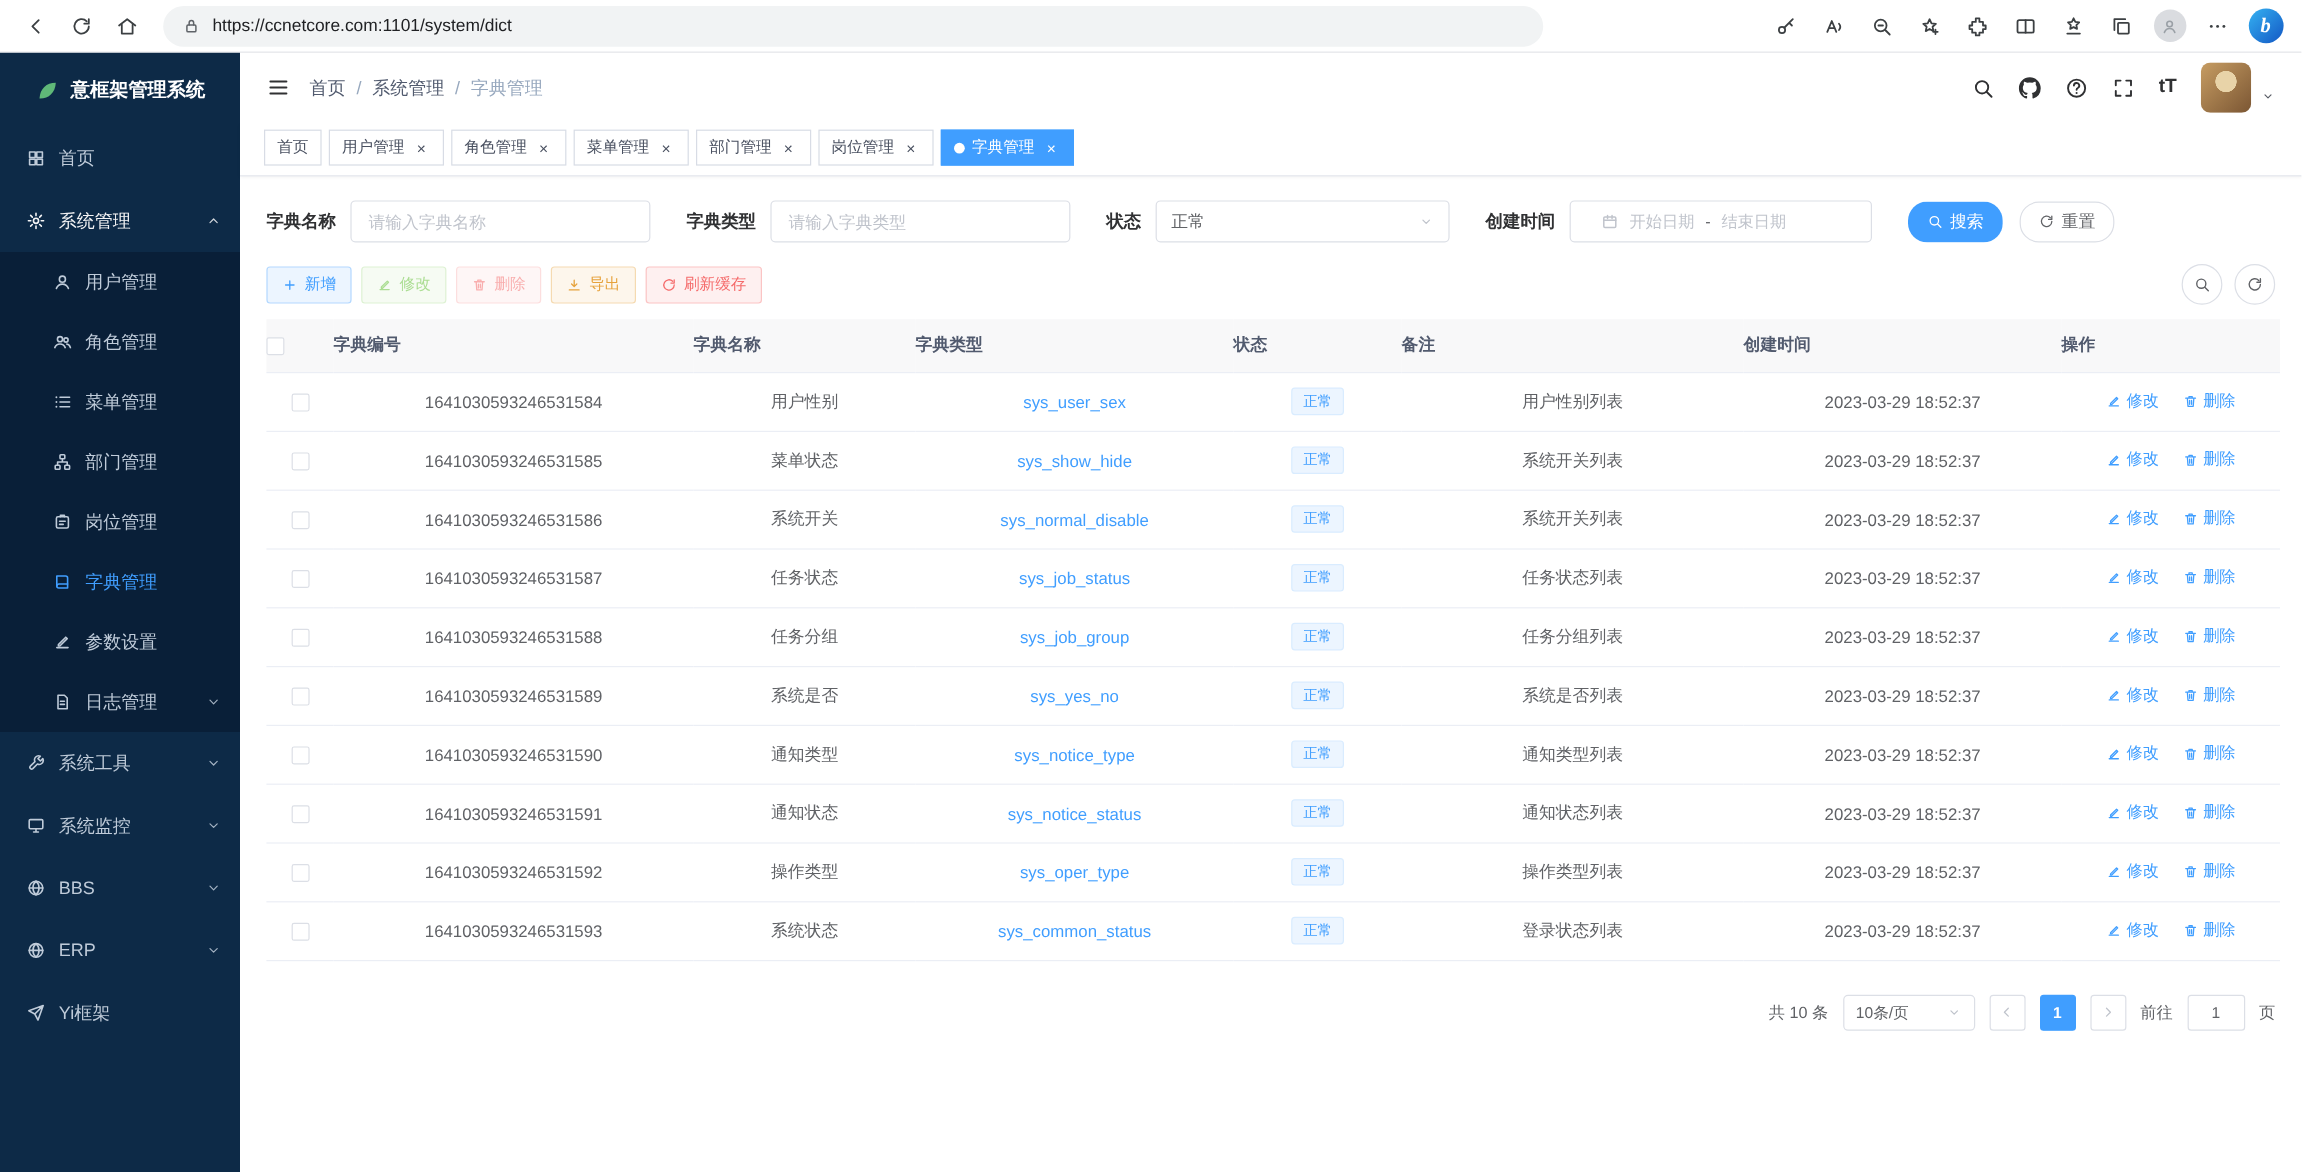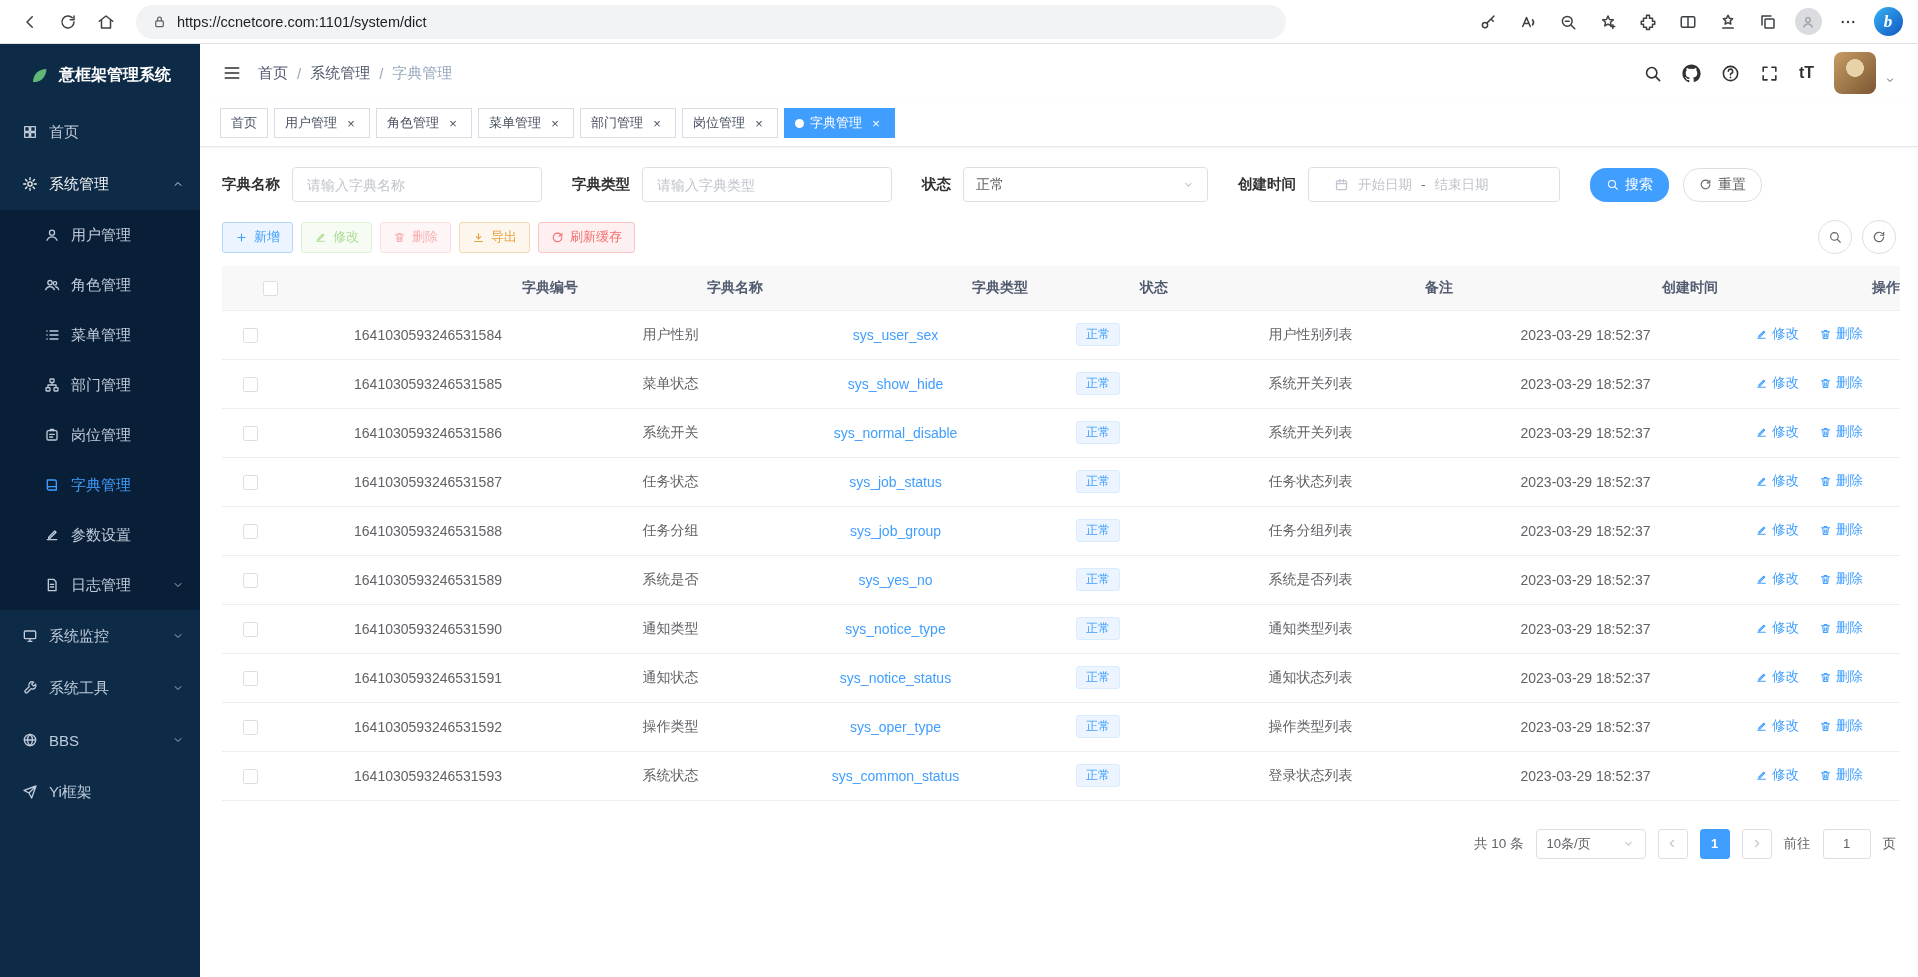--- a/index.html
+++ b/index.html
@@ -78,21 +78,21 @@
   .plain-primary{background:#ecf5ff;border-color:#b3d8ff;color:#409eff}
   .plain-success{background:#f0f9eb;border-color:#c2e7b0;color:#67c23a}
   .plain-danger{background:#fef0f0;border-color:#fbc4c4;color:#f56c6c}
   .plain-warning{background:#fdf6ec;border-color:#f5dab1;color:#e6a23c}
   .btn.disabled{opacity:.55;cursor:not-allowed}
   .toolbar-right{margin-left:auto;display:flex;gap:10px}
   .circle-btn{width:34px;height:34px;border-radius:50%;border:1px solid #dcdfe6;background:#fff;color:#606266;display:flex;align-items:center;justify-content:center;font-size:14px;cursor:pointer}
 
   
   .data-table{width:100%;border-collapse:collapse;table-layout:fixed;font-size:14px}
-  .data-table th{background:#f8f8f9;color:#515a6e;font-weight:bold;height:44px;border-bottom:1px solid #ebeef5;text-align:right}
+  .data-table th{background:#f8f8f9;color:#515a6e;font-weight:bold;height:44px;border-bottom:1px solid #ebeef5;text-align:left}
   .data-table td{height:49px;border-bottom:1px solid #ebeef5;color:#606266;text-align:center;overflow:hidden;white-space:nowrap;text-overflow:ellipsis}
   .checkbox{display:inline-block;width:15px;height:15px;border:1px solid #dcdfe6;border-radius:2px;background:#fff;cursor:pointer;vertical-align:middle}
   .link{color:#409eff;cursor:pointer;text-decoration:none}
   .tag{display:inline-block;height:23px;line-height:21px;padding:0 9px;background:#ecf5ff;border:1px solid #d9ecff;color:#409eff;border-radius:3px;font-size:12px}
   .ops .op{color:#409eff;display:inline-flex;align-items:center;gap:4px;margin:0 8px;cursor:pointer;font-size:13.5px;text-decoration:none}
   .ops .op .icon{font-size:13px}
 
   
   .pagination{display:flex;align-items:center;justify-content:flex-end;gap:12px;margin-top:28px;color:#606266;font-size:13.5px}
   .select.sm{width:110px;height:30px;font-size:13px;padding:0 10px}
@@ -342,52 +342,66 @@
             <span class="icon menu-caret">
               <svg viewBox="0 0 24 24">
                 <path d="M6 9l6 6 6-6"></path>
               </svg>
             </span>
           </div>
         </div>
         <div class="menu-item">
           <span class="icon">
             <svg viewBox="0 0 24 24">
+              <path d="M20.5 6.3a5 5 0 0 1-6.7 6.7L8 18.8a2.2 2.2 0 0 1-3.1-3.1L10.7 10A5 5 0 0 1 17.4 3.3L14.5 6.2l3 3z"></path>
+            </svg>
+          </span>
+          <span class="mlabel">系统工具</span>
+          <span class="icon menu-caret">
+            <svg viewBox="0 0 24 24">
+              <path d="M6 9l6 6 6-6"></path>
+            </svg>
+          </span>
+        </div>
+        <div class="menu-item">
+          <span class="icon">
+            <svg viewBox="0 0 24 24">
               <rect x="3.5" y="4.5" width="17" height="11.5" rx="1.5"></rect>
               <path d="M9 20h6M12 16v4"></path>
             </svg>
           </span>
           <span class="mlabel">系统监控</span>
           <span class="icon menu-caret">
             <svg viewBox="0 0 24 24">
               <path d="M6 9l6 6 6-6"></path>
             </svg>
           </span>
         </div>
         <div class="menu-item">
           <span class="icon">
             <svg viewBox="0 0 24 24">
-              <path d="M20.5 6.3a5 5 0 0 1-6.7 6.7L8 18.8a2.2 2.2 0 0 1-3.1-3.1L10.7 10A5 5 0 0 1 17.4 3.3L14.5 6.2l3 3z"></path>
-            </svg>
-          </span>
-          <span class="mlabel">系统工具</span>
-          <span class="icon menu-caret">
-            <svg viewBox="0 0 24 24">
-              <path d="M6 9l6 6 6-6"></path>
-            </svg>
-          </span>
-        </div>
-        <div class="menu-item">
-          <span class="icon">
-            <svg viewBox="0 0 24 24">
               <circle cx="12" cy="12" r="8.5"></circle>
               <path d="M3.5 12h17M12 3.5c2.5 2.3 3.8 5.1 3.8 8.5s-1.3 6.2-3.8 8.5c-2.5-2.3-3.8-5.1-3.8-8.5S9.5 5.8 12 3.5z"></path>
             </svg>
           </span>
           <span class="mlabel">BBS</span>
+          <span class="icon menu-caret">
+            <svg viewBox="0 0 24 24">
+              <path d="M6 9l6 6 6-6"></path>
+            </svg>
+          </span>
+        </div>
+        <div class="menu-item">
+          <span class="icon">
+            <svg viewBox="0 0 24 24">
+              <circle cx="12" cy="12" r="8.5"></circle>
+              <path d="M3.5 12h17M12 3.5c2.5 2.3 3.8 5.1 3.8 8.5s-1.3 6.2-3.8 8.5c-2.5-2.3-3.8-5.1-3.8-8.5S9.5 5.8 12 3.5z"></path>
+            </svg>
+          </span>
+          <span class="mlabel">ERP</span>
           <span class="icon menu-caret">
             <svg viewBox="0 0 24 24">
               <path d="M6 9l6 6 6-6"></path>
             </svg>
           </span>
         </div>
         <div class="menu-item">
           <span class="icon">
             <svg viewBox="0 0 24 24">
               <path d="M21 3L10.5 13.5M21 3l-6.5 18-4-7.5L3 9.5z"></path>

